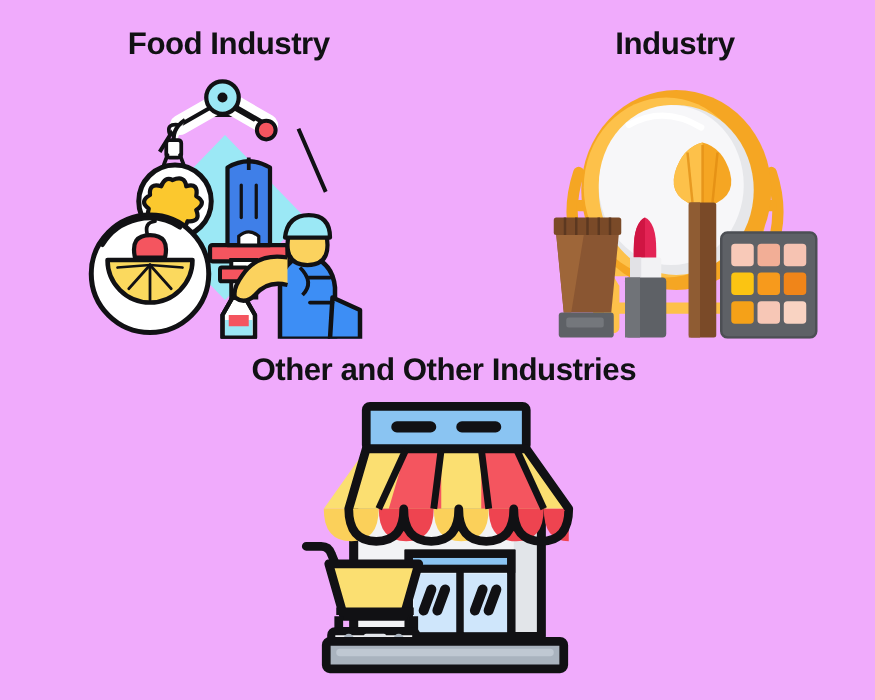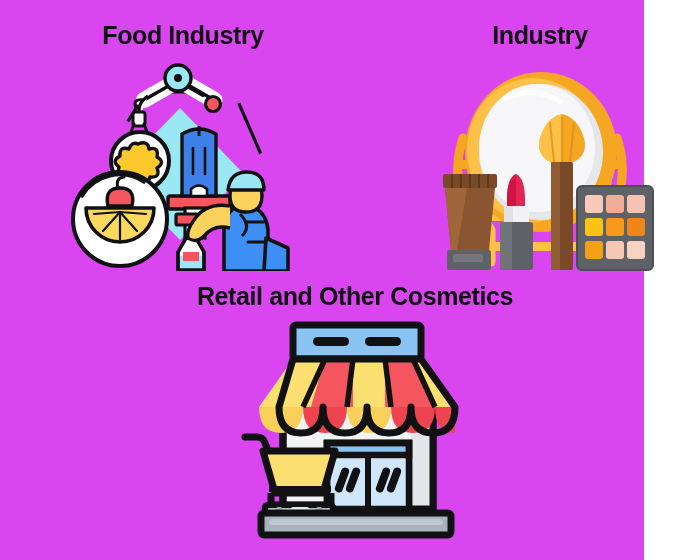--- a/index.html
+++ b/index.html
@@ -11,23 +11,23 @@
   body {
     width: 700px;
     height: 560px;
     position: relative;
     overflow: hidden;
     font-family: "Liberation Sans", sans-serif;
   }
   .canvas {
     position: absolute;
     inset: 0;
-    width: 644px;
+    width: 700px;
     height: 560px;
-    background: #d946ef;
+    background: #f0abfc;
   }
   .panel {
     position: absolute;
     display: flex;
     flex-direction: column;
     align-items: center;
   }
   .panel-title {
     font-family: "Liberation Sans", sans-serif;
     font-weight: bold;
@@ -225,21 +225,21 @@
             <rect x="160" y="185" width="18" height="18" rx="3" fill="#F5A118"></rect>
             <rect x="181" y="185" width="18" height="18" rx="3" fill="#F7C7B6"></rect>
             <rect x="202" y="185" width="18" height="18" rx="3" fill="#F9D3C2"></rect>
           </g>
         </g>
       </svg>
     </div>
   </section>
 
   <section class="panel" id="panel-retail">
-    <h2 class="panel-title">Retail and Other Cosmetics</h2>
+    <h2 class="panel-title">Other and Other Industries</h2>
 
     <div class="art" id="art-retail">
       <svg viewBox="0 0 240 230" width="240" height="230" xmlns="http://www.w3.org/2000/svg">
 
         <g>
           <path d="M48 86 l150 0 l0 106 l-150 0 Z" fill="#F2F3F5" stroke="#111114" stroke-width="7" stroke-linejoin="round"></path>
           <path d="M176 86 l22 0 l0 106 l-22 0 Z" fill="#E2E5E9"></path>
           <path d="M48 86 l150 0 l0 106 l-150 0 Z" fill="none" stroke="#111114" stroke-width="7" stroke-linejoin="round"></path>
         </g>
 

